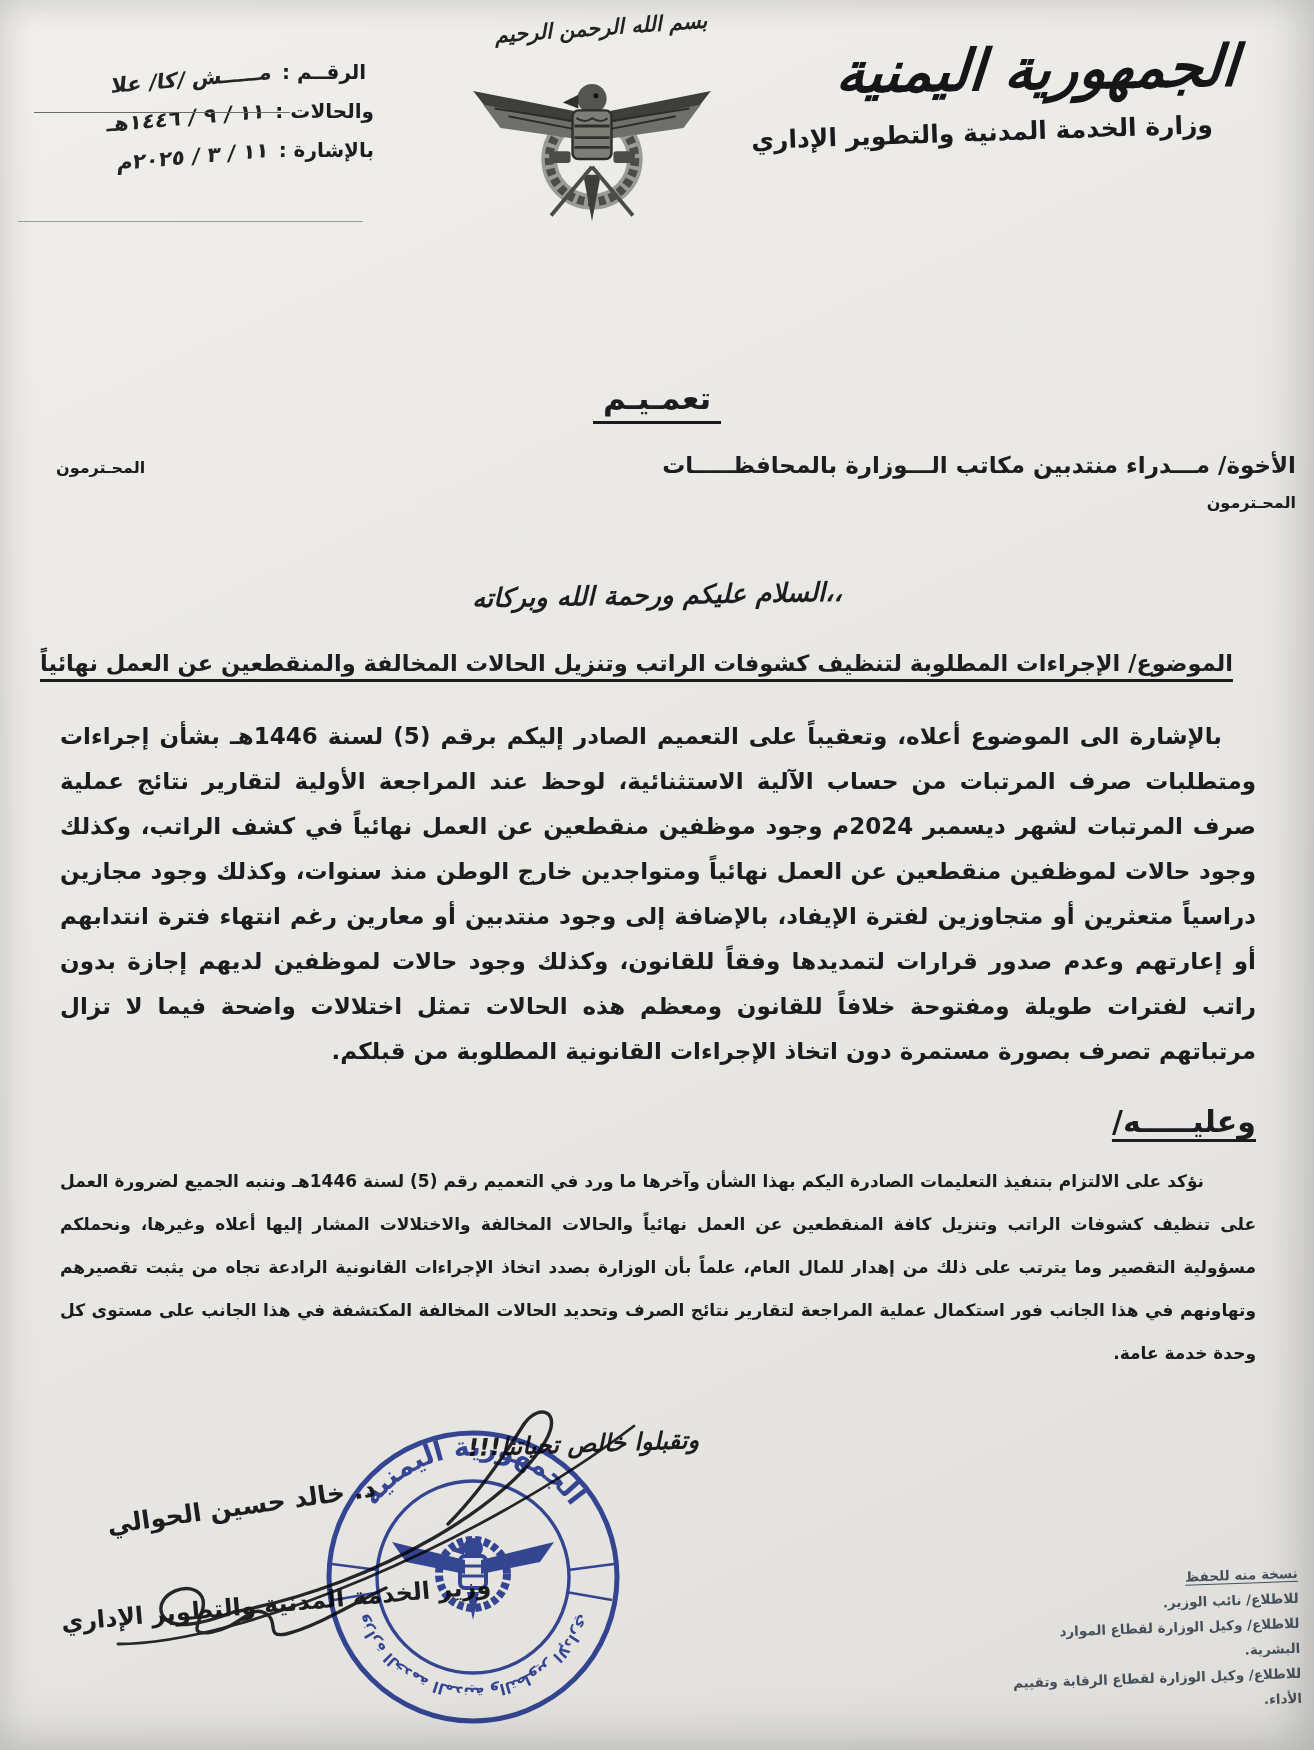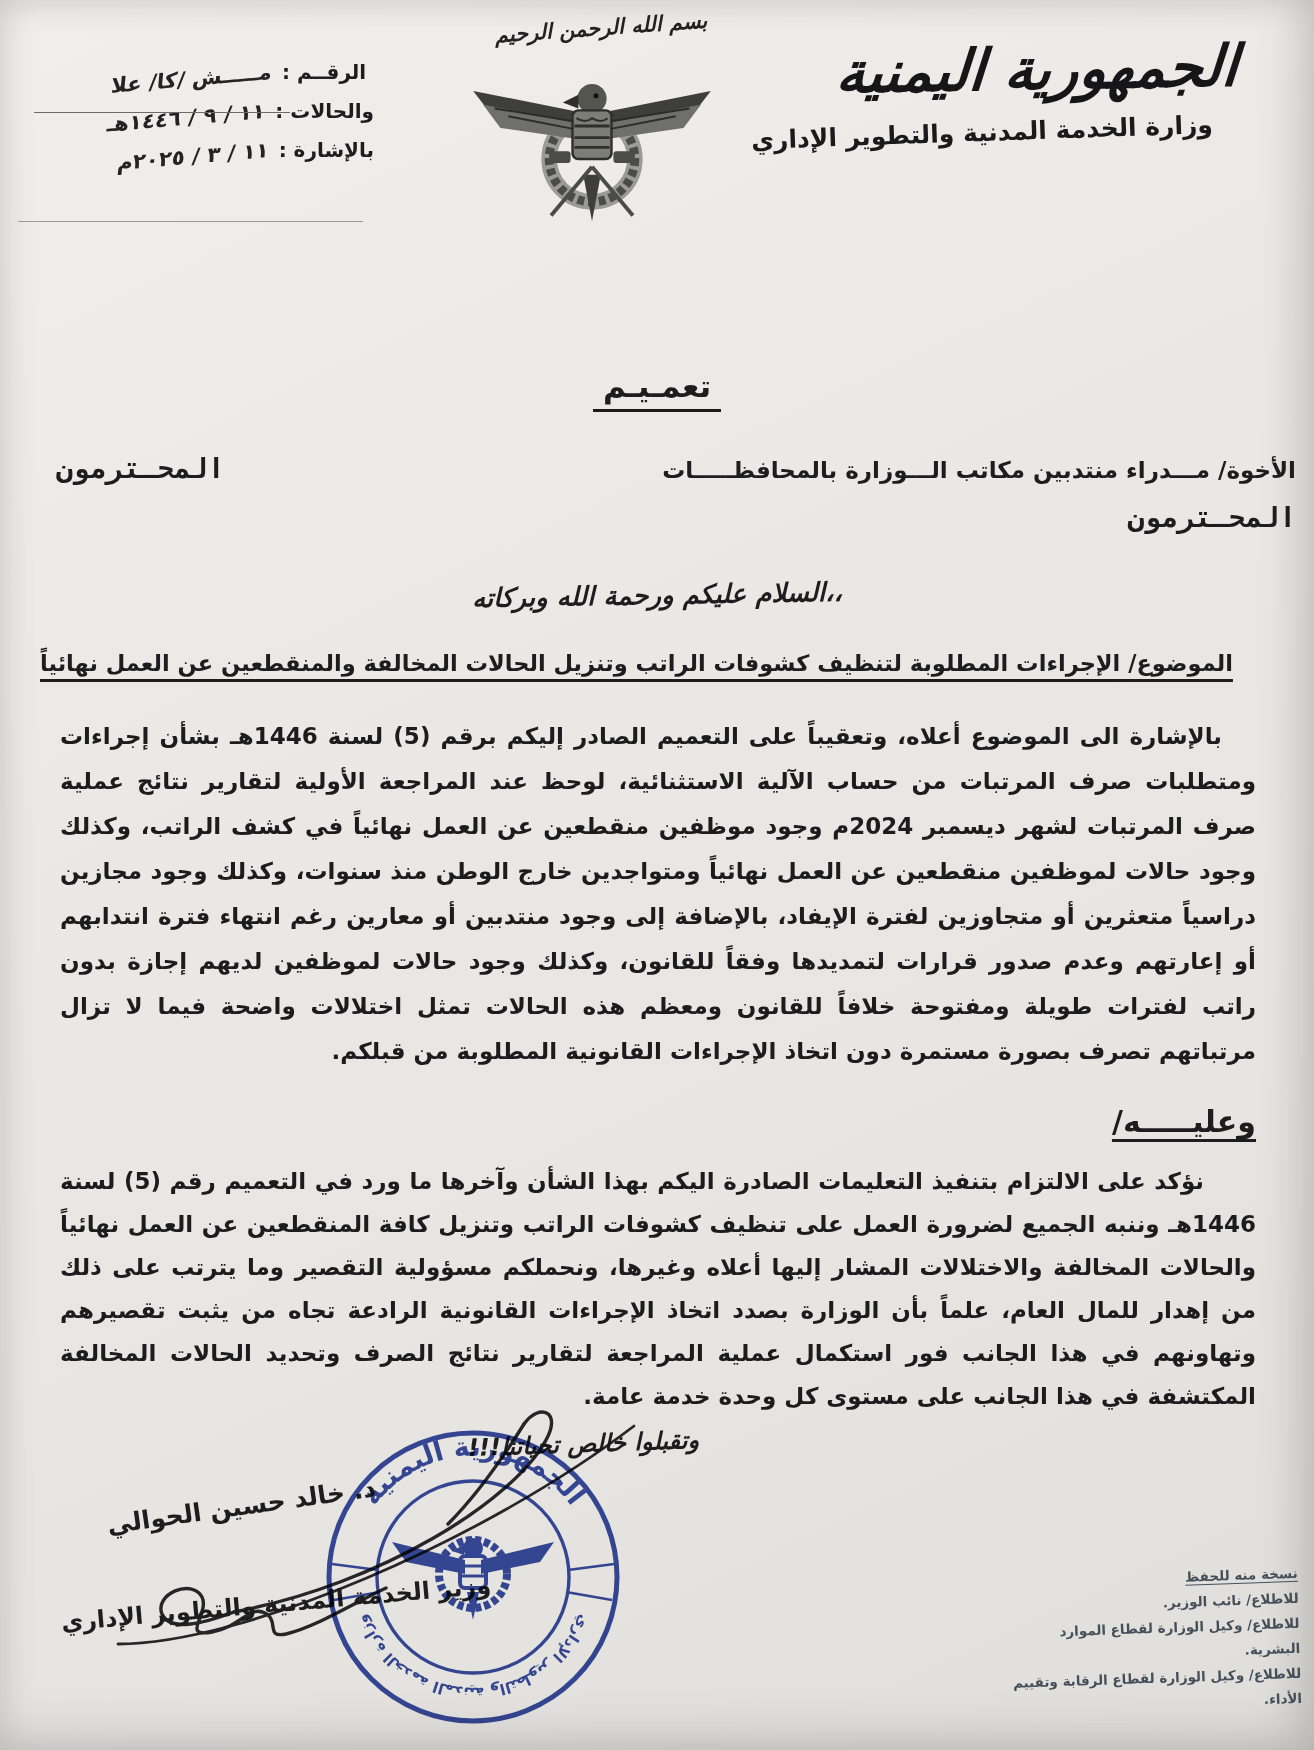--- a/index.html
+++ b/index.html
@@ -18,38 +18,38 @@
   .hand{font-weight:600;font-size:21px;white-space:nowrap;transform:skewX(-10deg) rotate(-5deg);transform-origin:right center;color:#232325;}
   .ref-line{position:absolute;border-top:1.6px solid #6b6b68;}
   
   .basmala{left:436px;top:16px;width:330px;text-align:center;font-size:21px;font-weight:800;font-style:italic;transform:rotate(-4deg);color:#222;}
   .emblem-box{left:462px;top:50px;width:260px;height:185px;}
   
   .masthead{left:772px;top:36px;width:530px;text-align:center;direction:rtl;}
   .republic{font-size:57px;font-weight:800;font-style:italic;transform:skewX(-5deg) rotate(-1deg);letter-spacing:1px;color:#161618;}
   .ministry{margin-top:16px;font-size:25px;font-weight:800;transform:translateX(-55px) rotate(-2deg);color:#1a1a1c;}
   
-  .doc-title{top:368px;left:0;right:0;text-align:center;}
+  .doc-title{top:380px;left:0;right:0;text-align:center;}
   .doc-title span{font-size:31px;font-weight:800;border-bottom:3.5px solid #1b1b1d;padding:0 10px 5px;}
   
   .addressees{left:56px;top:452px;width:1240px;direction:rtl;}
   .addr-row{display:flex;justify-content:space-between;align-items:baseline;margin-bottom:15px;}
   .addr-text1{font-size:23px;font-weight:800;}
   .addr-text2{font-size:21px;font-weight:800;}
-  .honorific{font-size:28px;font-weight:800;font-family:Liberation Mono, monospace;}
+  .honorific{font-size:16px;font-weight:800;}
   
   .salutation{top:580px;left:0;right:0;text-align:center;font-size:26px;font-weight:700;font-style:italic;transform:rotate(-1deg);}
   .subject{top:650px;right:54px;left:40px;direction:rtl;text-align:left;font-size:22.5px;font-weight:800;white-space:nowrap;
            text-decoration:underline;text-decoration-thickness:2.5px;text-underline-offset:8px;}
   
   .par{direction:rtl;text-align:justify;font-weight:700;color:#1c1c1f;}
   .par1{top:714px;right:58px;left:60px;font-size:23px;line-height:45px;text-indent:34px;}
   .transition{top:1104px;right:58px;direction:rtl;font-size:30px;font-weight:800;
               text-decoration:underline;text-decoration-thickness:3px;text-underline-offset:7px;}
-  .par2{top:1160px;right:58px;left:60px;font-size:23px;line-height:43px;text-indent:52px;}
+  .par2{top:1160px;right:58px;left:60px;font-size:17px;line-height:43px;text-indent:52px;}
   .closing{top:1430px;left:468px;direction:rtl;font-size:24px;font-weight:700;font-style:italic;transform:rotate(-2deg);}
   
   .sig-name{left:106px;top:1492px;direction:rtl;font-size:25px;font-weight:800;transform:rotate(-8deg);}
   .sig-script{left:52px;top:1392px;width:610px;height:275px;pointer-events:none;}
   .sig-title{left:56px;top:1590px;width:440px;text-align:center;direction:rtl;font-size:24px;font-weight:800;transform:rotate(-5deg);}
   
   .stamp{left:320px;top:1424px;width:306px;height:306px;opacity:.93;mix-blend-mode:multiply;}
   
   .distribution{right:14px;top:1566px;width:300px;direction:rtl;text-align:right;font-size:13.5px;font-weight:600;
                 color:#303c49;line-height:25px;transform:rotate(-2deg);opacity:.88;}

